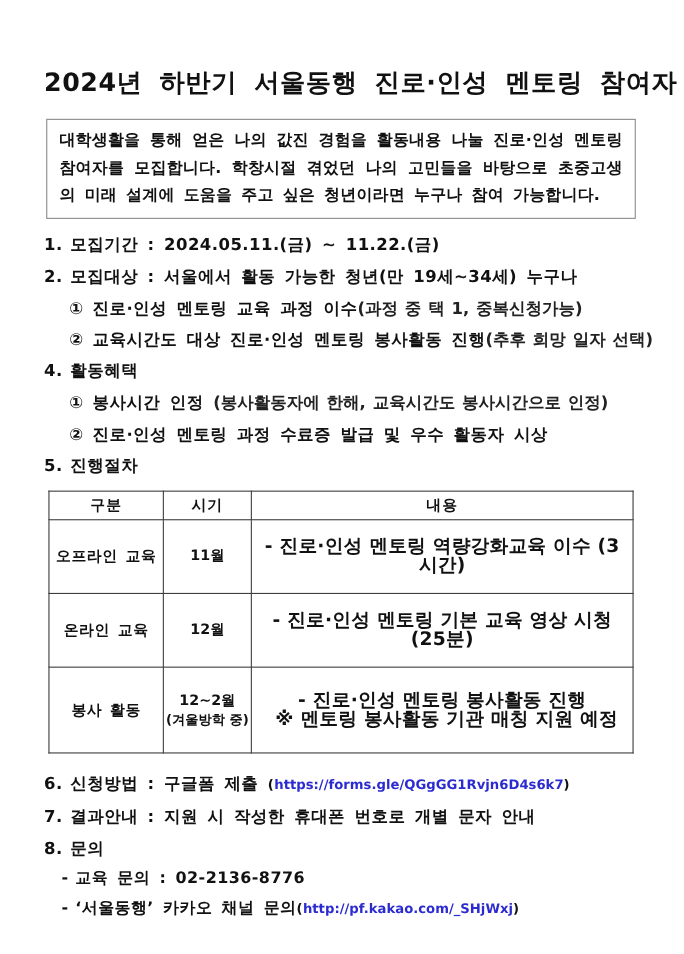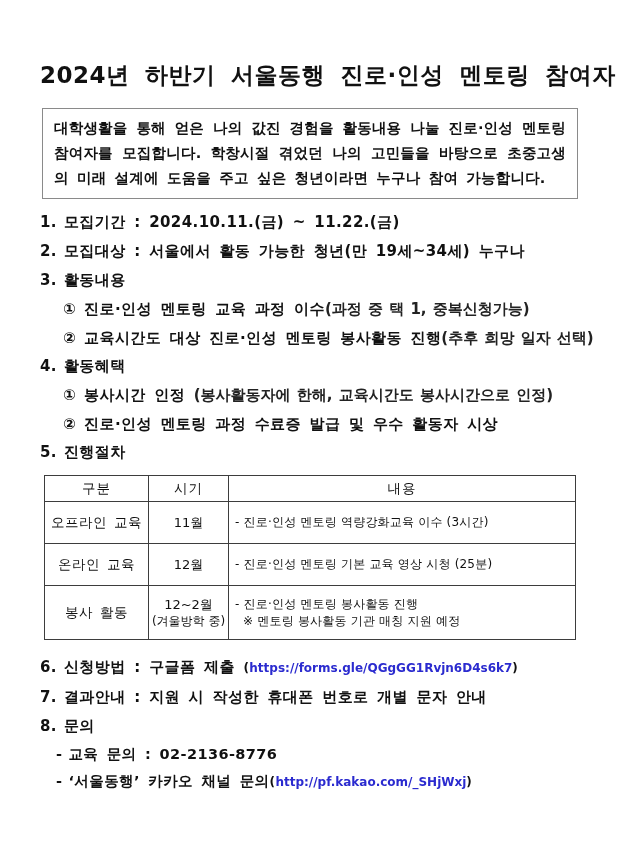--- a/index.html
+++ b/index.html
@@ -35,55 +35,52 @@
     padding-left:16px;font-size:14.5px;font-weight:bold;line-height:26.5px;
     letter-spacing:0.4px;word-spacing:3px;white-space:nowrap;
   }
   .contact-line .dash{margin-right:6px;}
   a.doc-link{color:#2b2bcf;font-size:12px;font-weight:bold;letter-spacing:0;cursor:pointer;}
   .paren{font-size:12px;font-weight:bold;}
   table.proc{
     border-collapse:collapse;margin:8px 0 13px 4px;width:531px;table-layout:fixed;
   }
   table.proc th,table.proc td{
-    border:1px solid #3d3d3d;font-weight:normal;color:#111;
+    border:1px solid #3d3d3d;font-weight:bold;color:#111;
   }
   table.proc th{font-size:13.5px;height:23px;padding:1px 2px;letter-spacing:1px;}
   .col-cat{width:104px;}
   .col-per{width:80px;}
   .col-con{width:347px;}
   td.cat{text-align:center;font-size:13.5px;height:39px;letter-spacing:0.5px;word-spacing:2px;}
   td.per{text-align:center;font-size:13px;line-height:16px;}
   td.per .p2{font-size:12px;}
-  td.con{text-align:left;font-size:12px;padding:4px 6px;line-height:17px;letter-spacing:0.2px;}
+  td.con{text-align:center;font-size:17px;padding:16px 6px;line-height:17px;letter-spacing:0.2px;}
   td.con .c2{padding-left:8px;}
   tr.r3 td{height:45px;}
 </style>
 </head>
 <body>
 
 <div class="doc">
 
   <h1 class="page-title">2024년 하반기 서울동행 진로·인성 멘토링 참여자 모집</h1>
 
   <div class="intro-box">
     <span>대학생활을 통해 얻은 나의 값진 경험을 활동내용 나눌 진로·인성 멘토링 참여자를 모집합니다. 학창시절 겪었던 나의 고민들을 바탕으로 초중고생의 미래 설계에 도움을 주고 싶은 청년이라면 누구나 참여 가능합니다.</span>
   </div>
 
   <div class="item">
-    <span class="num">1.</span><span>모집기간 : 2024.10.11.(금) ~ 11.22.(금)</span>
+    <span class="num">1.</span><span>모집기간 : 2024.05.11.(금) ~ 11.22.(금)</span>
   </div>
 
   <div class="item">
     <span class="num">2.</span><span>모집대상 : 서울에서 활동 가능한 청년(만 19세~34세) 누구나</span>
   </div>
 
-  <div class="item">
-    <span class="num">3.</span><span>활동내용</span>
-  </div>
   <div class="sub">
     <span class="cnum">①</span><span>진로·인성 멘토링 교육 과정 이수</span><span class="note">(과정 중 택 1, 중복신청가능)</span>
   </div>
   <div class="sub">
     <span class="cnum">②</span><span>교육시간도 대상 진로·인성 멘토링 봉사활동 진행</span><span class="note">(추후 희망 일자 선택)</span>
   </div>
 
   <div class="item">
     <span class="num">4.</span><span>활동혜택</span>
   </div>

